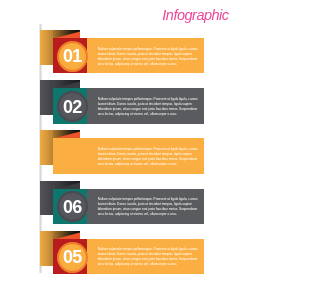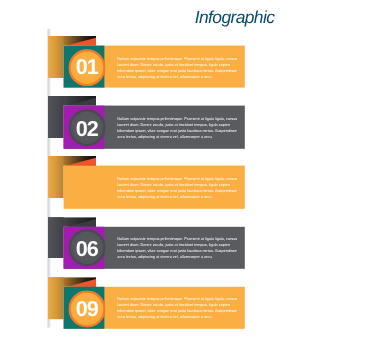--- a/index.html
+++ b/index.html
@@ -3,21 +3,21 @@
 <meta charset="utf-8">
 <style>
   html,body{margin:0;padding:0;}
   body{width:240px;height:300px;background:#ffffff;
        font-family:"Liberation Sans",sans-serif;overflow:hidden;position:relative;
        -webkit-font-smoothing:antialiased;}
   .stage{position:absolute;left:0;top:0;width:240px;height:300px;overflow:hidden;
          background:#ffffff;filter:blur(0.34px);}
 
   .title{position:absolute;left:162.3px;top:6.9px;font-style:italic;font-size:14.5px;
-         color:#0c4a6e;letter-spacing:-0.5px;white-space:nowrap;}
+         color:#ec4899;letter-spacing:-0.5px;white-space:nowrap;}
 
   .item{position:absolute;left:0;width:240px;height:50px;}
 
   
   .spine{position:absolute;left:38.7px;top:23.9px;width:2.9px;height:249.5px;
          background:linear-gradient(90deg,#f2f3f5 0%,#d6d8dd 50%,#eceef0 100%);}
 
   
   .foldband{position:absolute;left:39.5px;top:0.4px;width:40.4px;height:8.2px;}
 
@@ -26,22 +26,22 @@
   .ribbon.or{background:linear-gradient(90deg,#eeaa42 0%,#d69a3c 50%,#b88233 100%);}
   .ribbon.dk{background:linear-gradient(90deg,#525358 0%,#4a4b50 50%,#404147 100%);}
 
   
   .bar{position:absolute;left:53.2px;top:8.4px;width:150.9px;height:35.3px;}
   .bar.or{background:#fbae41;}
   .bar.dk{background:#595b5e;}
 
   
   .box{position:absolute;left:53.2px;top:8.4px;width:33.8px;height:35.3px;}
-  .box.or{background:#0f766e;}
-  .box.dk{background:#a21caf;}
+  .box.or{background:#b91c1c;}
+  .box.dk{background:#0f766e;}
 
   .circle{position:absolute;left:4.0px;top:2.9px;width:31px;height:31px;}
 
   .num{position:absolute;left:4.0px;top:2.9px;width:31px;height:31px;display:flex;
        align-items:center;justify-content:center;color:#ffffff;font-weight:bold;
        font-size:18px;line-height:1;letter-spacing:-0.7px;text-indent:-0.7px;}
 
   .txt{position:absolute;left:44.6px;top:8.6px;width:100px;font-size:3.2px;
        line-height:4.95px;color:#ffffff;text-align:left;}
 </style>
@@ -213,17 +213,17 @@
               </filter>
               <radialGradient id="rg4" cx="0.5" cy="0.45" r="0.62">
                 <stop offset="0" stop-color="#fbb248"></stop>
                 <stop offset="0.62" stop-color="#f9ad3e"></stop>
                 <stop offset="1" stop-color="#f4a03a"></stop>
               </radialGradient>
             </defs>
             <circle cx="15.5" cy="15.5" r="15.2" fill="url(#rg4)"></circle>
             <circle cx="15.5" cy="15.5" r="14.5" fill="none" stroke="#ef7a2c" stroke-width="1.8" filter="url(#bl4)"></circle>
           </svg>
-          <div class="num">09</div>
+          <div class="num">05</div>
         </div>
       </div>
     </div>
 </div>
 
 </body></html>

